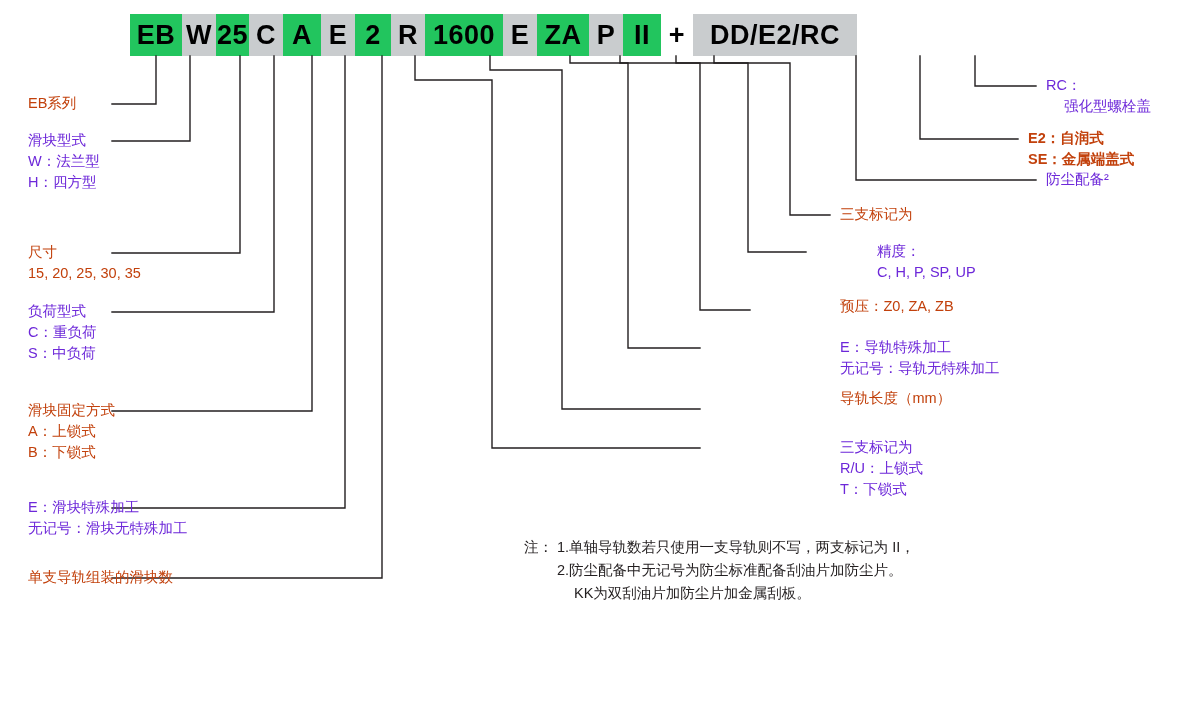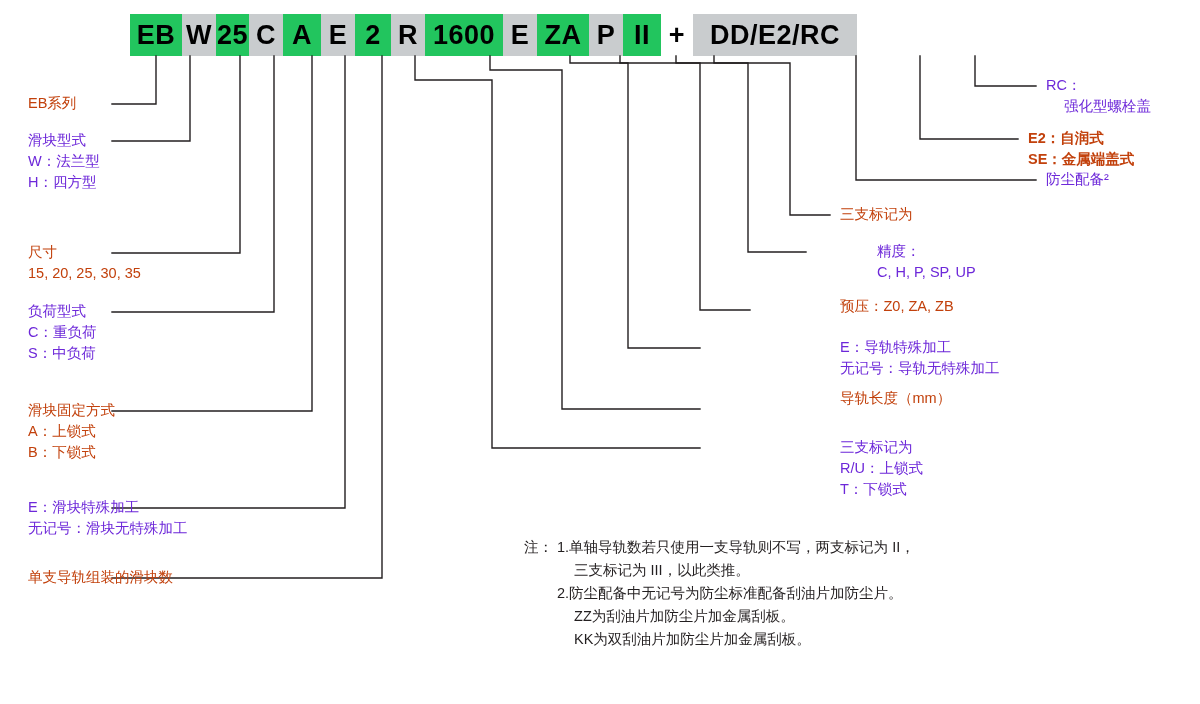--- a/index.html
+++ b/index.html
@@ -220,20 +220,18 @@
 
   <div class="label" style="left:1046px; top:75px;">
     <span class="lbl-line blue">RC：</span>
     <span class="lbl-line blue" style="padding-left:18px;">强化型螺栓盖</span>
   </div>
 
   <div class="notes">
     <span class="note-head">注：</span>
     <span class="note-body">
       <span class="nrow">1.单轴导轨数若只使用一支导轨则不写，两支标记为 II，</span>
-      <span class="nrow indent1">三支标记为 III，以此类推。</span>
       <span class="nrow">2.防尘配备中无记号为防尘标准配备刮油片加防尘片。</span>
-      <span class="nrow indent1">ZZ为刮油片加防尘片加金属刮板。</span>
       <span class="nrow indent1">KK为双刮油片加防尘片加金属刮板。</span>
     </span>
   </div>
 
 </div>
 
 </body></html>

